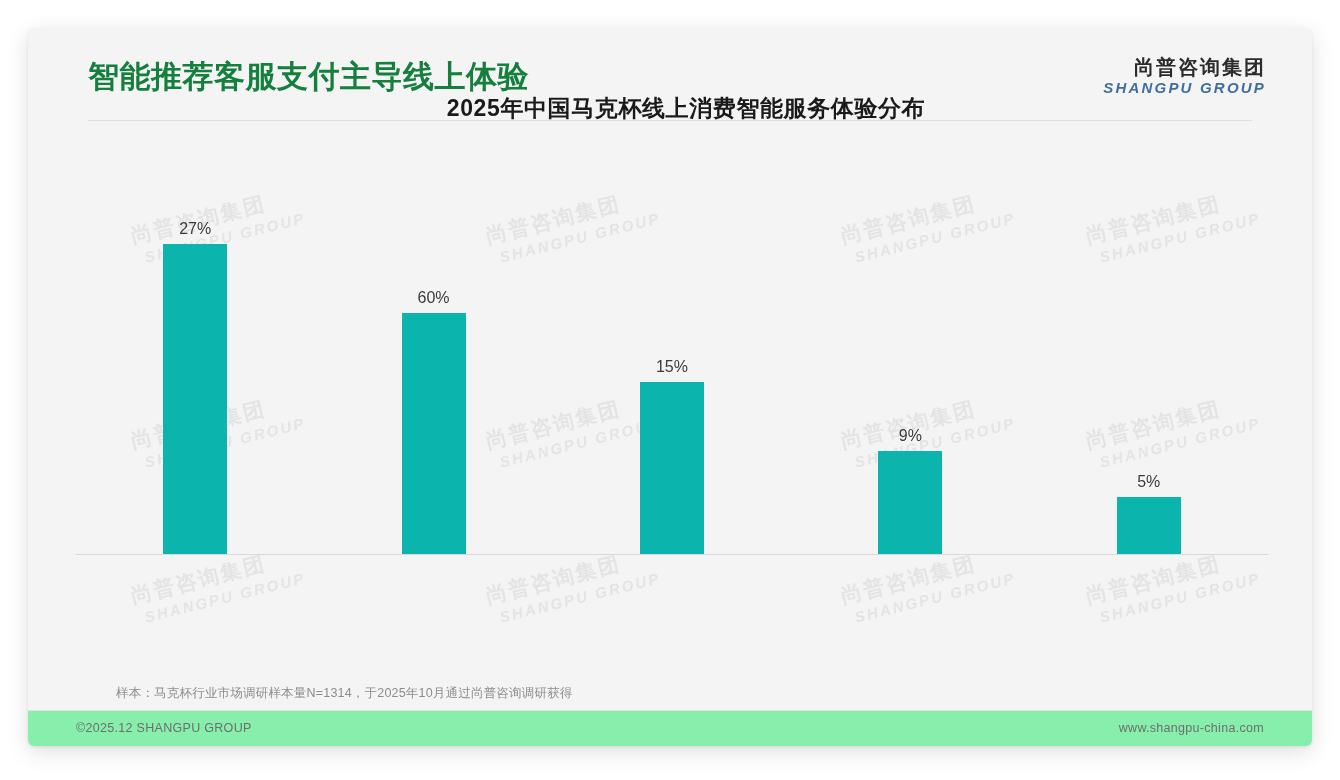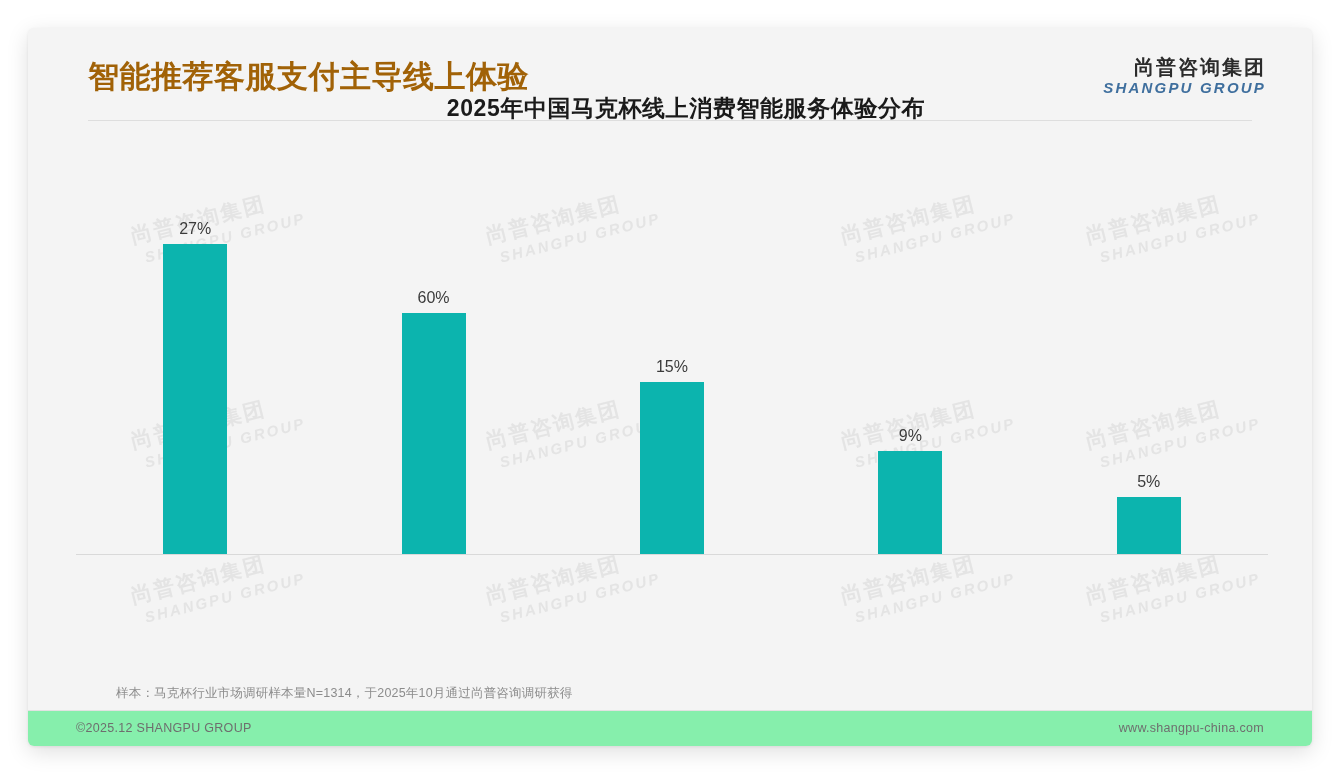--- a/index.html
+++ b/index.html
@@ -32,21 +32,21 @@
     left: 0; top: 0;
     width: 1284px;
     height: 92px;
   }
   .page-title {
     position: absolute;
     left: 60px;
     top: 28px;
     font-size: 31px;
     font-weight: bold;
-    color: #a16207;
+    color: #15803d;
     letter-spacing: 0.5px;
     white-space: nowrap;
   }
   .logo {
     position: absolute;
     right: 46px;
     top: 28px;
     text-align: right;
   }
   .logo-cn {

